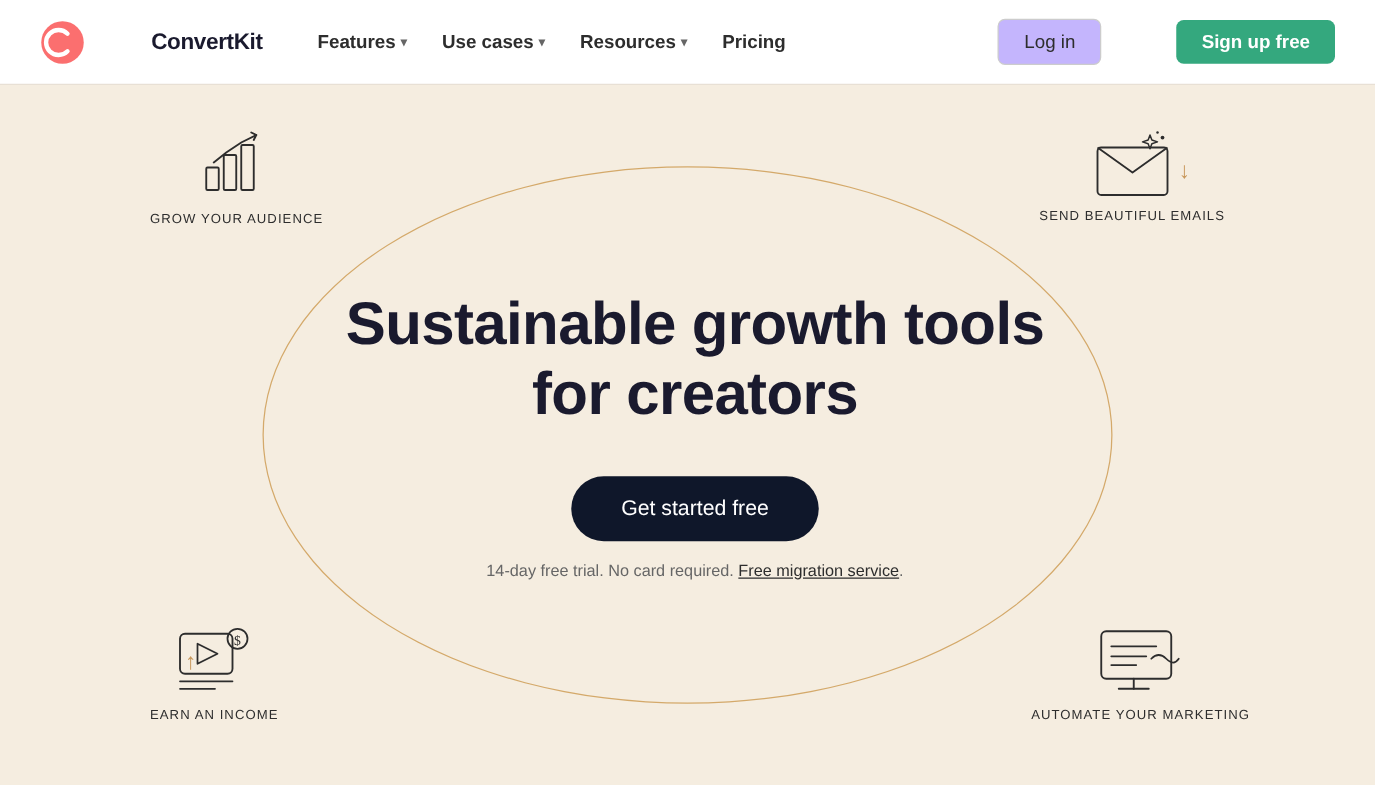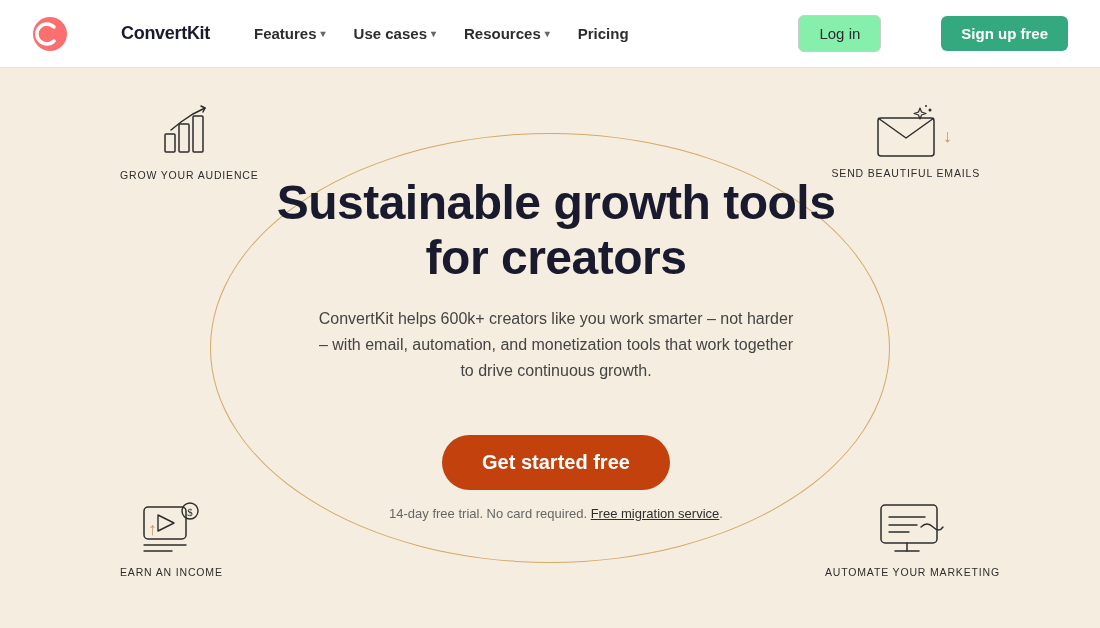--- a/index.html
+++ b/index.html
@@ -65,21 +65,21 @@
       display: flex;
       align-items: center;
       gap: 12px;
     }
     .btn-login {
       padding: 9px 20px;
       font-size: 15px;
       color: #2d2d2d;
       border: 1px solid #ccc;
       border-radius: 6px;
-      background: #86efac;
+      background: #c4b5fd;
       cursor: pointer;
     }
     .btn-signup {
       padding: 9px 20px;
       font-size: 15px;
       color: #fff;
       border: none;
       border-radius: 6px;
       background: #34a87e;
       cursor: pointer;
@@ -146,24 +146,24 @@
       color: #444;
       line-height: 1.65;
       margin-bottom: 32px;
       max-width: 480px;
       margin-left: auto;
       margin-right: auto;
     }
     .btn-get-started {
       display: inline-block;
       padding: 16px 40px;
-      background: #c2410c;
+      background: #0f172a;
       color: #fff;
-      font-size: 20px;
-      font-weight: 700;
+      font-size: 17px;
+      font-weight: 400;
       border-radius: 50px;
       border: none;
       cursor: pointer;
       margin-bottom: 16px;
     }
     .hero-fine-print {
       font-size: 13px;
       color: #666;
     }
     .hero-fine-print a {
@@ -309,21 +309,20 @@
       <line x1="12" y1="33" x2="32" y2="33" stroke="#2d2d2d" stroke-width="1.4" stroke-linecap="round"></line>
 
       <path d="M44 28 Q50 22 56 28 Q62 34 66 28" fill="none" stroke="#2d2d2d" stroke-width="1.4" stroke-linecap="round"></path>
     </svg>
     <div class="label">AUTOMATE YOUR
 MARKETING</div>
   </div>
 
   <div class="hero-center">
     <h1 class="hero-title">Sustainable growth tools<br>for creators</h1>
-    <p class="hero-subtitle">ConvertKit helps 600k+ creators like you work smarter – not harder – with email, automation, and monetization tools that work together to drive continuous growth.</p>
     <br>
     <button class="btn-get-started">Get started free</button>
     <p class="hero-fine-print">
       <span>14-day free trial. No card required.</span>
       <a href="#">Free migration service</a><span>.</span>
     </p>
   </div>
 
 </section>
 

